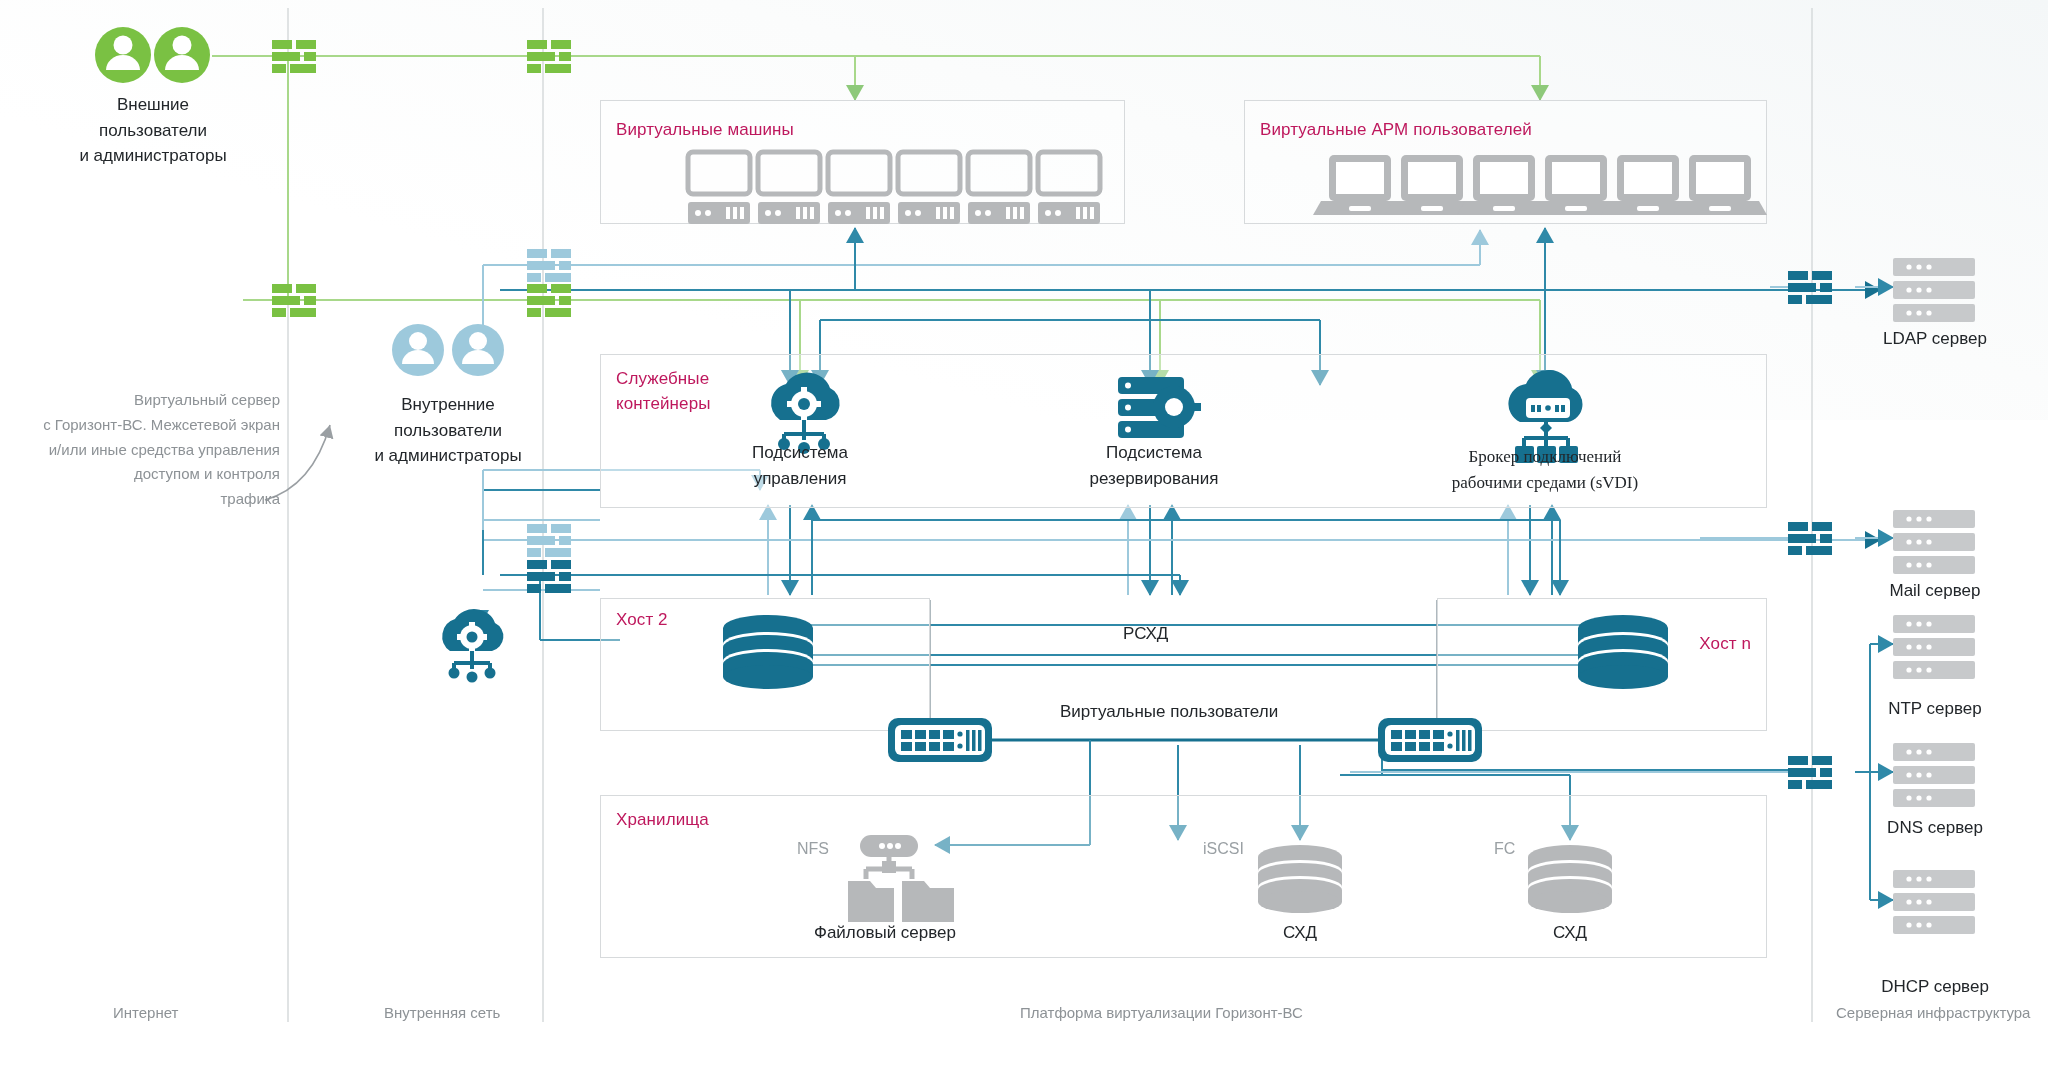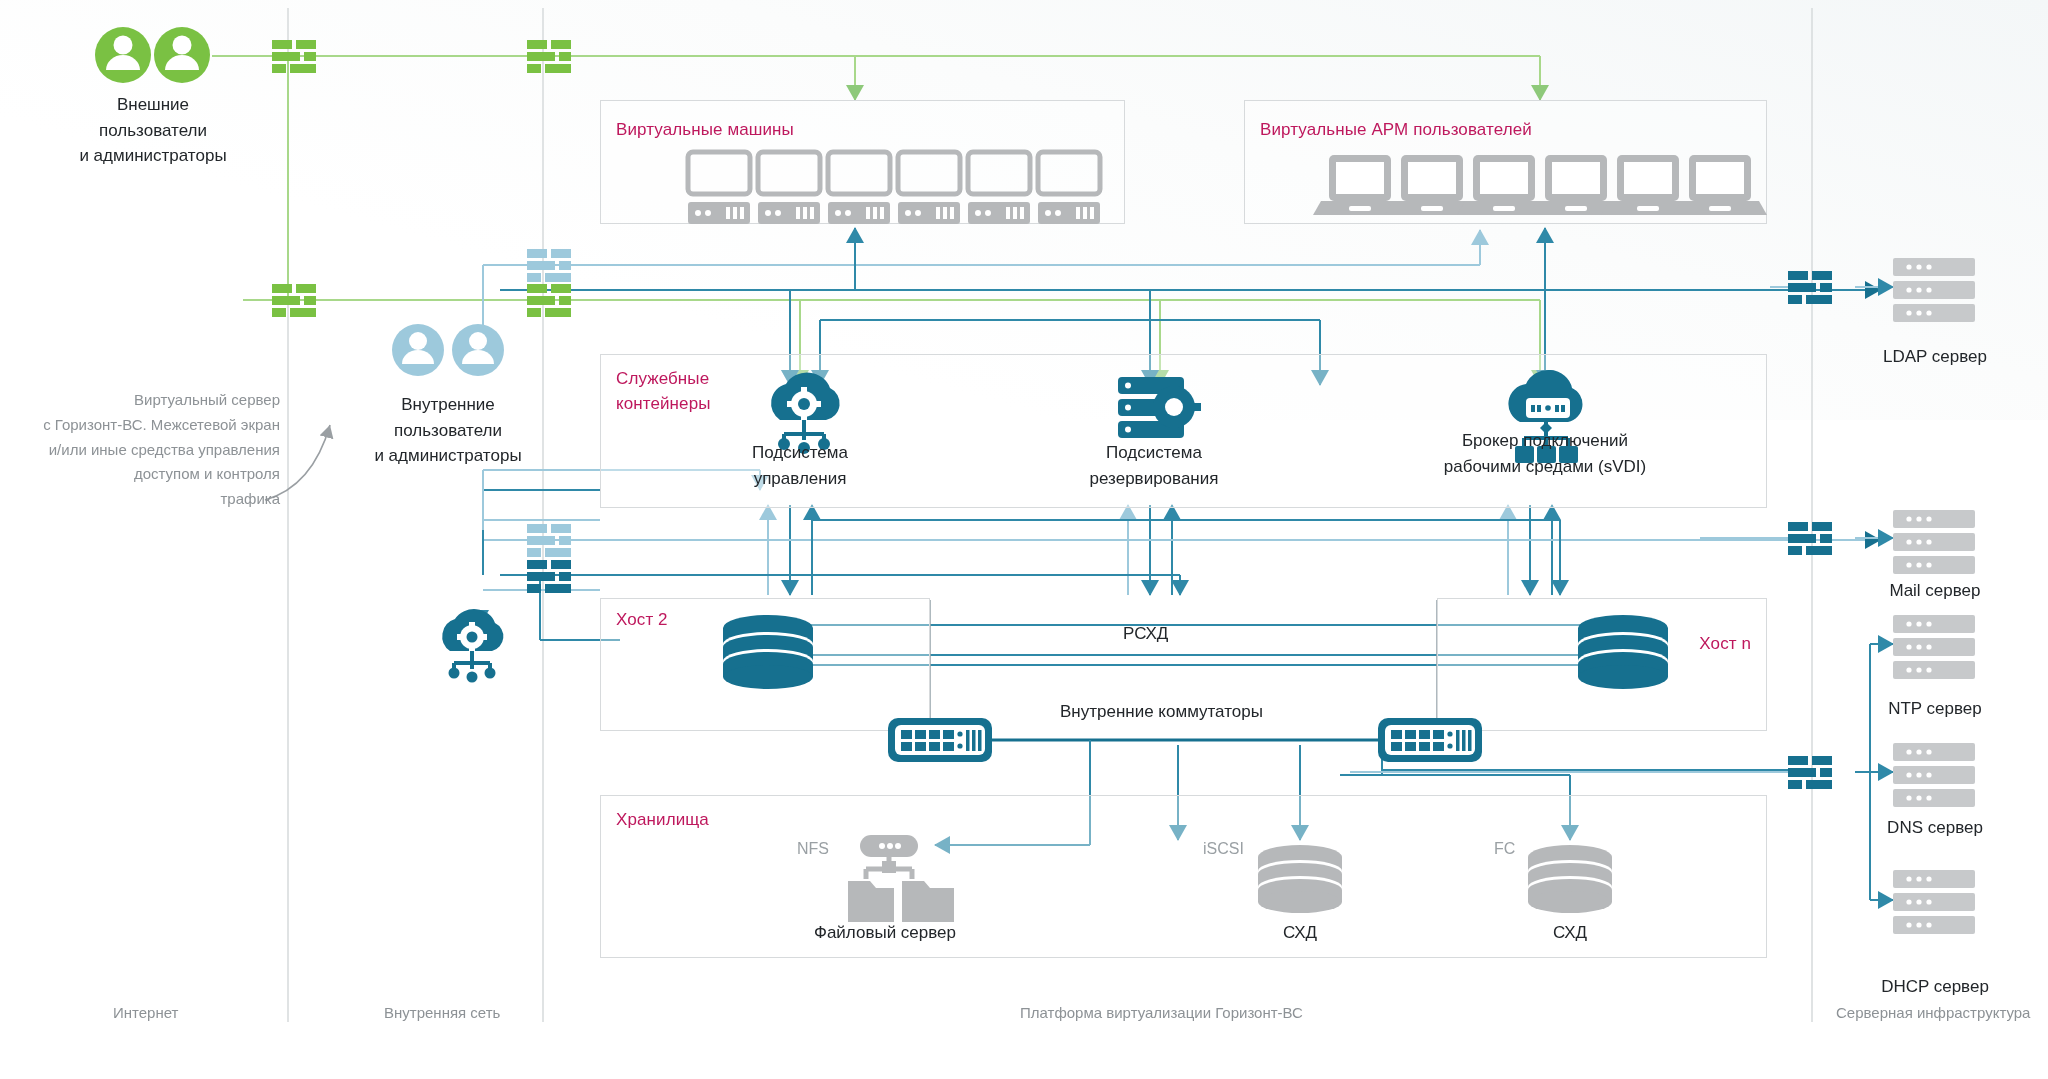--- a/index.html
+++ b/index.html
@@ -756,37 +756,37 @@
   <div class="note" style="left:30px;top:388px;width:250px;">Виртуальный сервер
 с Горизонт-ВС. Межсетевой экран
 и/или иные средства управления
 доступом и контроля
 трафика</div>
 
   <div class="node-label" style="left:690px;top:440px;width:220px;">Подсистема
 управления</div>
   <div class="node-label" style="left:1040px;top:440px;width:228px;">Подсистема
 резервирования</div>
-  <div class="node-label" style="left:1400px;top:428px;width:290px;">Брокер подключений
+  <div class="node-label" style="left:1400px;top:444px;width:290px;font-family:Liberation Serif, serif;">Брокер подключений
 рабочими средами (sVDI)</div>
 
 
   <div class="center-cap" style="left:1123px;top:624px;text-align:right;">РСХД</div>
 
-  <div class="center-cap" style="left:1060px;top:702px;">Внутренние коммутаторы</div>
+  <div class="center-cap" style="left:1060px;top:702px;">Виртуальные пользователи</div>
 
   <div class="inline-tag" style="left:797px;top:840px;">NFS</div>
   <div class="inline-tag" style="left:1203px;top:840px;">iSCSI</div>
   <div class="inline-tag" style="left:1494px;top:840px;">FC</div>
 
   <div class="node-label" style="left:790px;top:920px;width:190px;">Файловый сервер</div>
   <div class="node-label" style="left:1240px;top:920px;width:120px;">СХД</div>
   <div class="node-label" style="left:1510px;top:920px;width:120px;">СХД</div>
 
-  <div class="node-label" style="left:1870px;top:344px;width:130px;">LDAP сервер</div>
+  <div class="node-label" style="left:1870px;top:326px;width:130px;">LDAP сервер</div>
   <div class="node-label" style="left:1870px;top:578px;width:130px;">Mail сервер</div>
   <div class="node-label" style="left:1870px;top:696px;width:130px;">NTP сервер</div>
   <div class="node-label" style="left:1870px;top:815px;width:130px;">DNS сервер</div>
   <div class="node-label" style="left:1870px;top:938px;width:130px;margin-top:36px;">DHCP сервер</div>
 
   <div class="zone-label" style="left:113px;top:1004px;">Интернет</div>
   <div class="zone-label" style="left:364px;top:1004px;margin-left:20px;">Внутренняя сеть</div>
   <div class="zone-label" style="left:1020px;top:1004px;">Платформа виртуализации Горизонт-ВС</div>
   <div class="zone-label" style="left:1836px;top:1004px;">Серверная инфраструктура</div>
 

